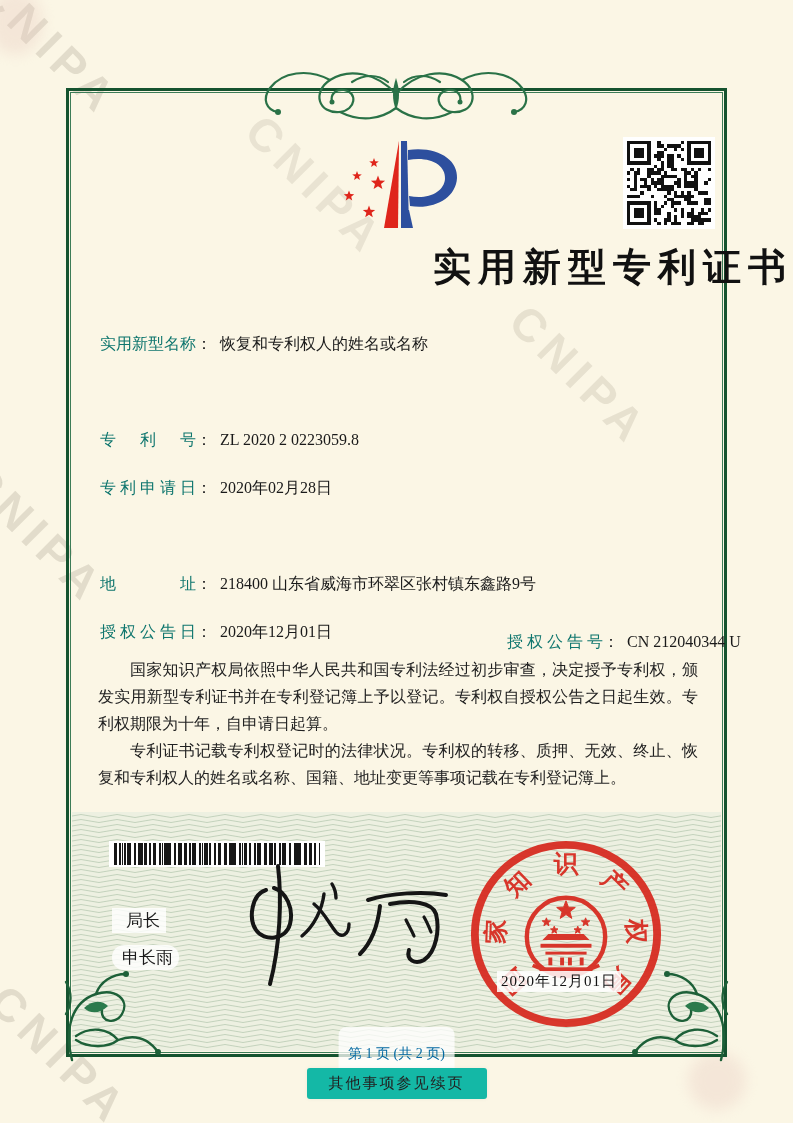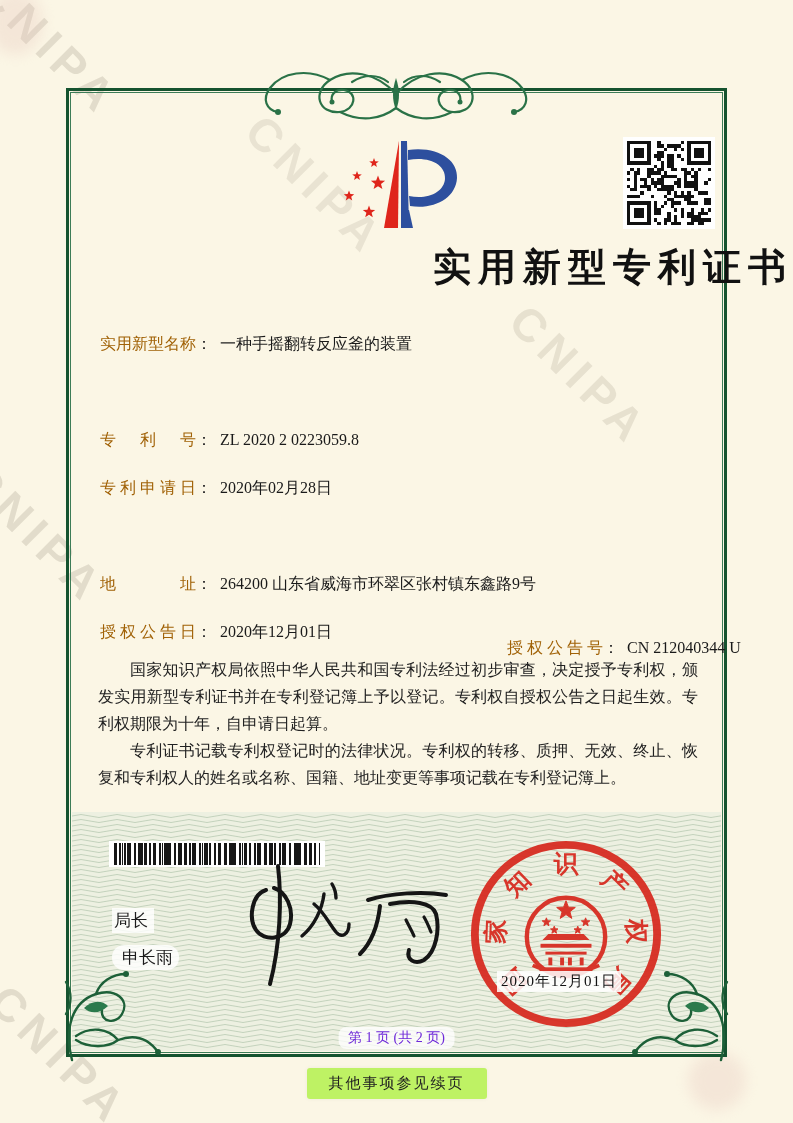--- a/index.html
+++ b/index.html
@@ -36,52 +36,52 @@
   
   .cert-no{position:absolute;left:100px;top:141px;font-size:16px;letter-spacing:2px;color:#2a2a2a;z-index:4;}
   .logo{position:absolute;left:325px;top:130px;z-index:4;}
   .qr{position:absolute;left:623px;top:137px;background:#fff;padding:4px;z-index:4;}
   .doc-title{position:absolute;left:0;top:242px;width:100%;text-align:right;
              font-size:38px;font-weight:700;letter-spacing:7px;color:#111;z-index:4;}
 
   
   .frow{position:absolute;left:100px;font-size:16px;white-space:nowrap;z-index:4;}
   .f-label{display:inline-block;width:96px;text-align:justify;text-align-last:justify;
-           vertical-align:top;color:#a16207;}
+           vertical-align:top;color:#0f766e;}
   .f-colon{margin-right:8px;color:#222;}
   .f-value{color:#1a1a1a;}
-  .frow-extra{position:absolute;left:407px;top:16px;font-family:Liberation Serif, serif;}
+  .frow-extra{position:absolute;left:407px;top:10px;font-family:Liberation Serif, serif;}
   .r1{top:334px;} .r2{top:382px;} .r3{top:430px;} .r4{top:478px;}
   .r5{top:526px;} .r6{top:574px;} .r7{top:622px;}
 
   
   .body-text{position:absolute;left:98px;top:656px;width:600px;z-index:4;
              font-size:16px;line-height:27px;color:#222;text-align:justify;}
   .body-text p{margin:0;text-indent:2em;}
 
   
   .barcode{position:absolute;left:109px;top:841px;background:#fff;padding:2px 5px;z-index:4;}
   .barcode-bars{width:206px;height:22px;
     background:
       repeating-linear-gradient(90deg,#161616 0 2px,transparent 2px 5px),
       repeating-linear-gradient(90deg,#161616 0 1px,transparent 1px 8px),
       repeating-linear-gradient(90deg,#161616 0 3px,transparent 3px 13px);}
   .sig-title{position:absolute;left:112px;top:908px;font-size:17px;z-index:4;
-             background:rgba(255,255,255,.8);padding:1px 6px 1px 2px;}
+             background:rgba(255,255,255,.8);padding:1px 6px 1px 14px;}
   .sig-name{position:absolute;left:112px;top:945px;font-size:17px;z-index:4;
             background:rgba(255,255,255,.8);padding:1px 6px 1px 10px;border-radius:12px;}
   .signature{position:absolute;left:228px;top:860px;z-index:4;}
   .seal{position:absolute;left:468px;top:836px;z-index:5;}
   .seal-date{position:absolute;left:497px;top:971px;font-size:15px;letter-spacing:1px;color:#111;
              background:rgba(255,255,255,.85);padding:1px 4px;z-index:6;}
   .page-info{position:absolute;left:50%;top:1027px;transform:translateX(-50%);
-             font-size:14px;color:#6d28d9;background:rgba(255,255,255,.75);
-             padding:2px 10px;border-radius:8px;z-index:4;}
+             font-size:14px;color:#0369a1;background:rgba(255,255,255,.75);
+             padding:18px 10px;border-radius:8px;z-index:4;}
   .continuation{position:absolute;left:50%;top:1068px;transform:translateX(-50%);
-                font-size:15px;letter-spacing:2px;color:#222;background:#bef264;
+                font-size:15px;letter-spacing:2px;color:#222;background:#14b8a6;
                 padding:6px 22px;border-radius:3px;box-shadow:0 0 4px rgba(0,0,0,.05);z-index:4;}
 </style>
 </head>
 <body>
 
 <div class="page">
 
   <div class="wm wm1">CNIPA</div>
   <div class="wm wm2">CNIPA</div>
   <div class="wm wm3">CNIPA</div>
@@ -403,30 +403,30 @@
       <rect x="19" y="1" width="5" height="5" fill="#fff"></rect>
       <rect x="20" y="2" width="3" height="3" fill="#111"></rect>
       <rect x="0" y="18" width="7" height="7" fill="#111"></rect>
       <rect x="1" y="19" width="5" height="5" fill="#fff"></rect>
       <rect x="2" y="20" width="3" height="3" fill="#111"></rect>
     </svg>
 
   <div class="doc-title">实用新型专利证书</div>
 
   <div class="frow r1">
-    <span class="f-label">实用新型名称</span><span class="f-colon">：</span><span class="f-value">一种手摇翻转反应釜的装置</span>
+    <span class="f-label">实用新型名称</span><span class="f-colon">：</span><span class="f-value">恢复和专利权人的姓名或名称</span>
   </div>
   <div class="frow r3">
     <span class="f-label">专利号</span><span class="f-colon">：</span><span class="f-value">ZL 2020 2 0223059.8</span>
   </div>
   <div class="frow r4">
     <span class="f-label">专利申请日</span><span class="f-colon">：</span><span class="f-value">2020年02月28日</span>
   </div>
   <div class="frow r6">
-    <span class="f-label">地址</span><span class="f-colon">：</span><span class="f-value">264200 山东省威海市环翠区张村镇东鑫路9号</span>
+    <span class="f-label">地址</span><span class="f-colon">：</span><span class="f-value">218400 山东省威海市环翠区张村镇东鑫路9号</span>
   </div>
   <div class="frow r7">
     <span class="f-label">授权公告日</span><span class="f-colon">：</span><span class="f-value">2020年12月01日</span>
     <span class="frow-extra">
       <span class="f-label" style="width:96px">授权公告号</span><span class="f-colon">：</span><span class="f-value">CN 212040344 U</span>
     </span>
   </div>
 
   <div class="body-text">
     <p>国家知识产权局依照中华人民共和国专利法经过初步审查，决定授予专利权，颁发实用新型专利证书并在专利登记簿上予以登记。专利权自授权公告之日起生效。专利权期限为十年，自申请日起算。</p>

